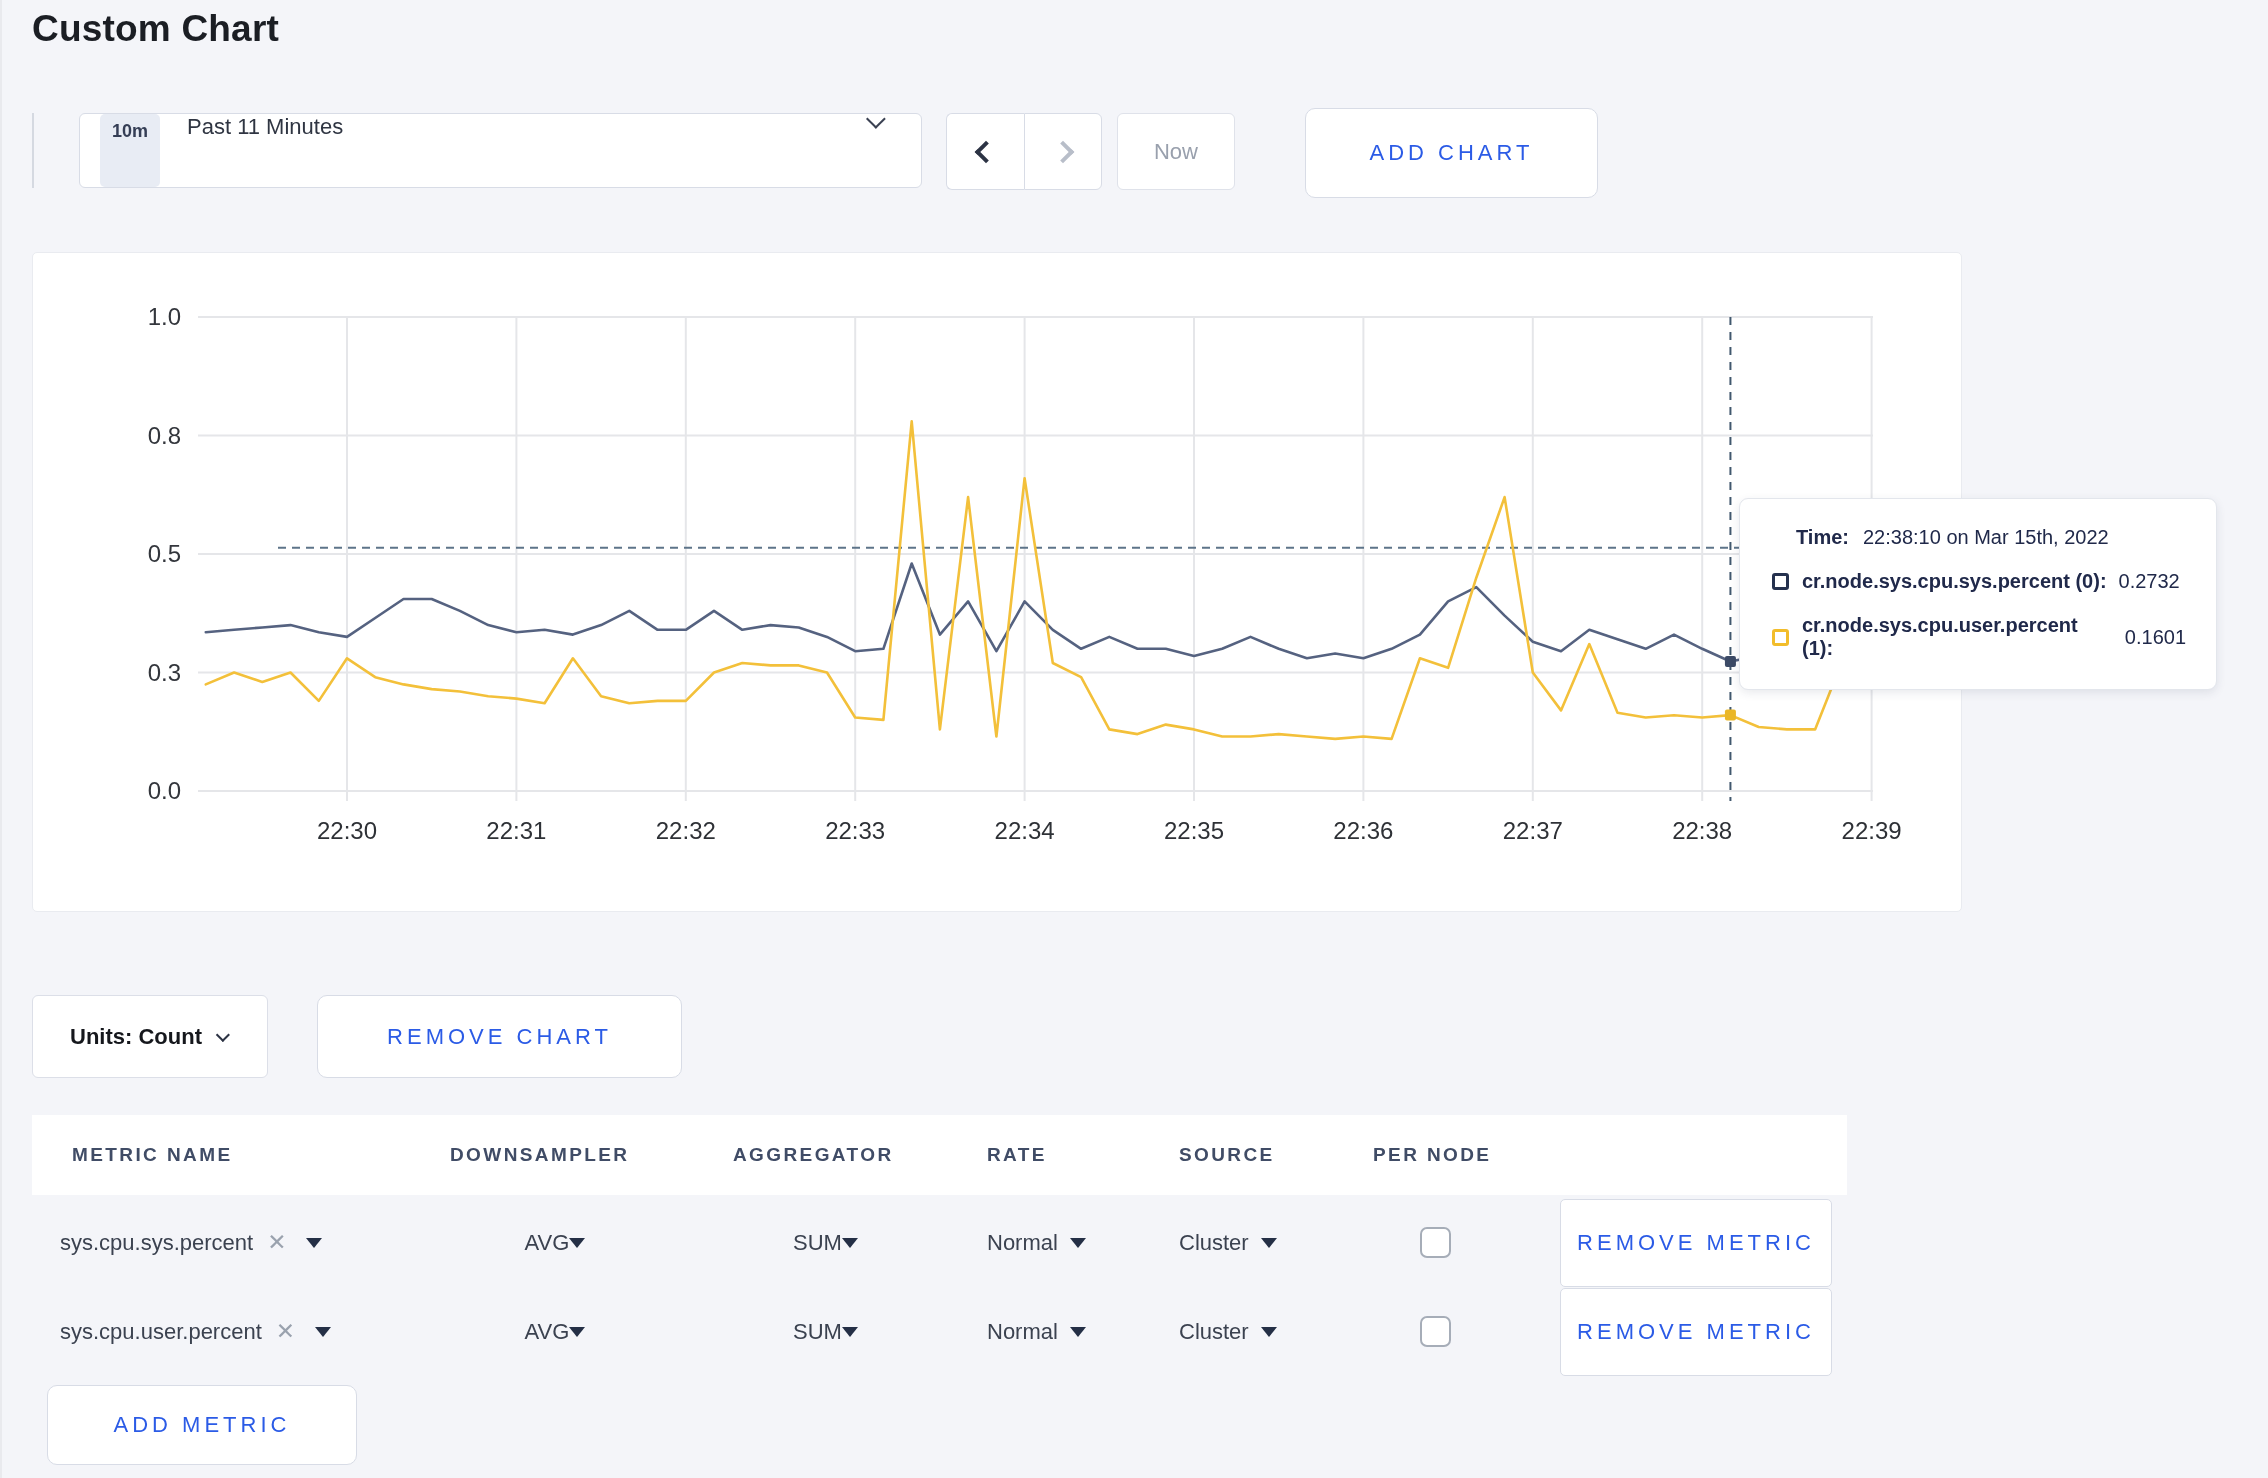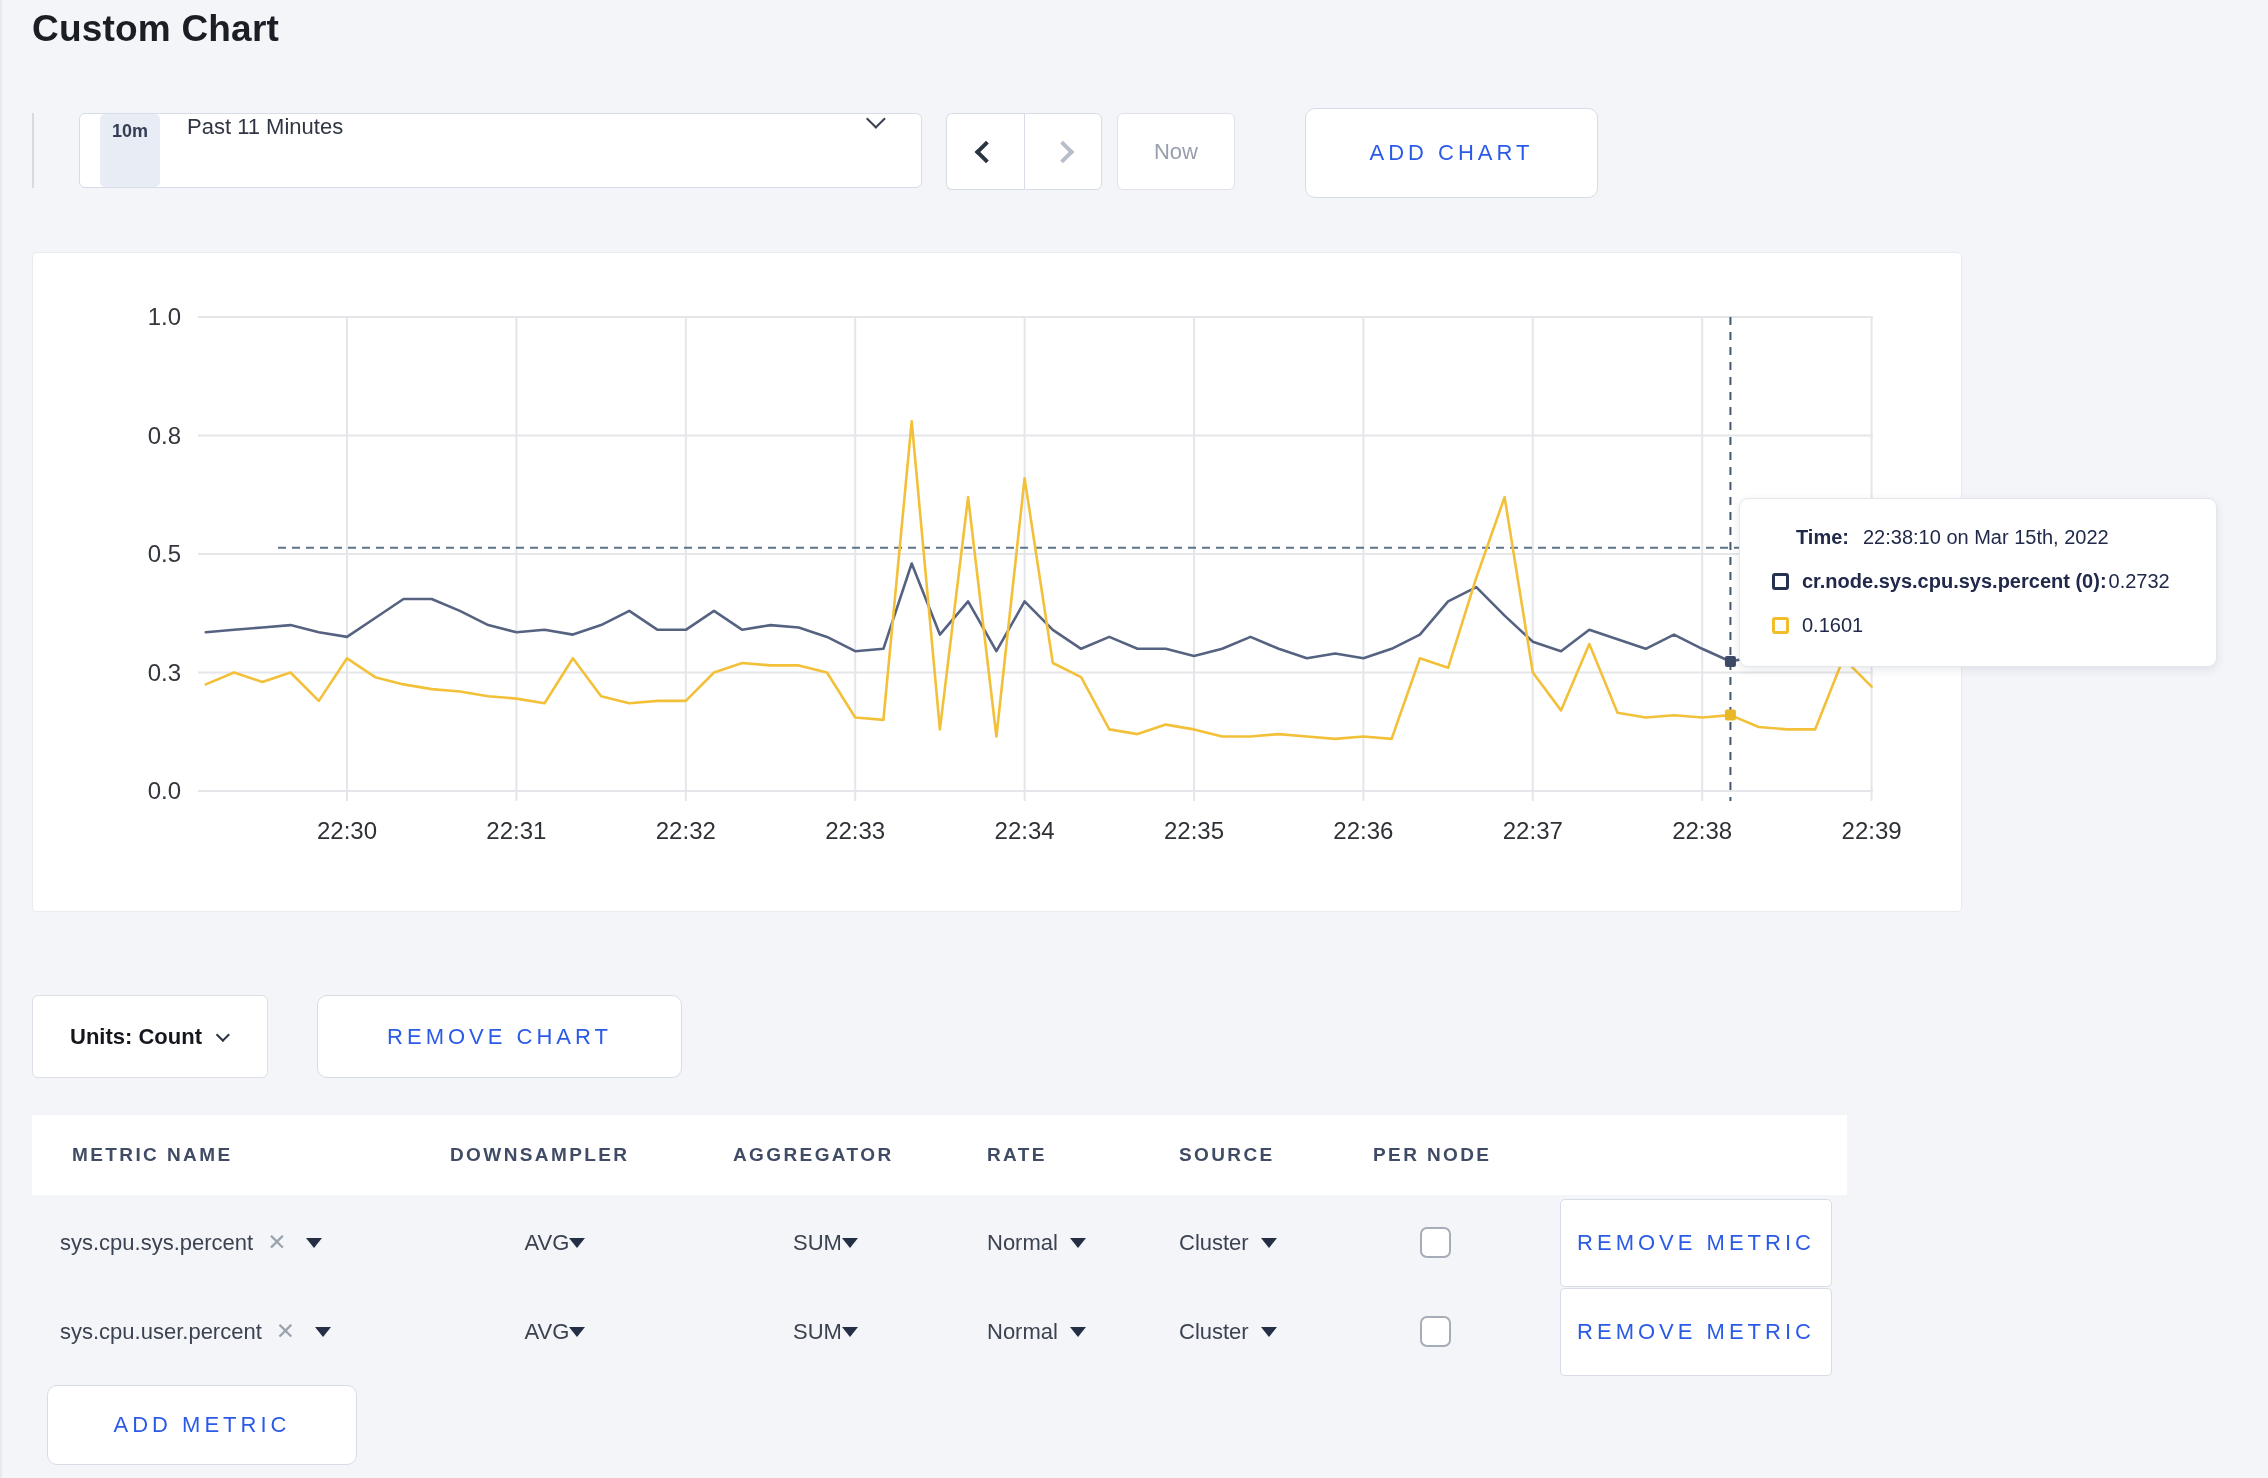--- a/index.html
+++ b/index.html
@@ -70,21 +70,21 @@
     left:1737px; top:498px; width:478px;
     background:#fff; border:1px solid #e3e6ec; border-radius:9px;
     box-shadow:0 3px 10px rgba(40,50,80,.10);
     padding:27px 30px 29px 32px;
     display:flex; flex-direction:column; gap:21px;
     font-size:20px; color:#20294a;
   }
   .tt-row { display:flex; align-items:center; }
   .tt-time-label { font-weight:700; margin:0 14px 0 24px; }
   .tt-swatch { width:17px; height:17px; border-radius:3px; border:3px solid; margin-right:13px; flex:none; }
-  .tt-name { font-weight:700; margin-right:2px; }
+  .tt-name { font-weight:700; margin-right:12px; }
 
   
   .units-btn {
     left:30px; top:995px; width:236px; height:83px;
     background:#fff; border:1px solid #dcdfe8; border-radius:6px;
     display:flex; align-items:center; justify-content:center; cursor:pointer;
     font-size:22px; font-weight:700; color:#15171c;
   }
   .remove-chart-btn { left:315px; top:995px; width:365px; height:83px; }
 
@@ -186,20 +186,21 @@
     <span class="tt-time-label">Time:</span>
     <span>22:38:10 on Mar 15th, 2022</span>
   </div>
   <div class="tt-row">
     <span class="tt-swatch" style="border-color:#25314e"></span>
     <span class="tt-name">cr.node.sys.cpu.sys.percent (0):</span>
     <span>0.2732</span>
   </div>
   <div class="tt-row">
     <span class="tt-swatch" style="border-color:#f2bd2b"></span>
+    <span class="tt-name">cr.node.sys.cpu.user.percent (1):</span>
     <span>0.1601</span>
   </div>
 </div>
 
 <div class="abs units-btn">
   <span>Units: Count</span>
   <span class="chev chev-small"></span>
 </div>
 
 <button class="abs blue-btn remove-chart-btn">REMOVE CHART</button>

